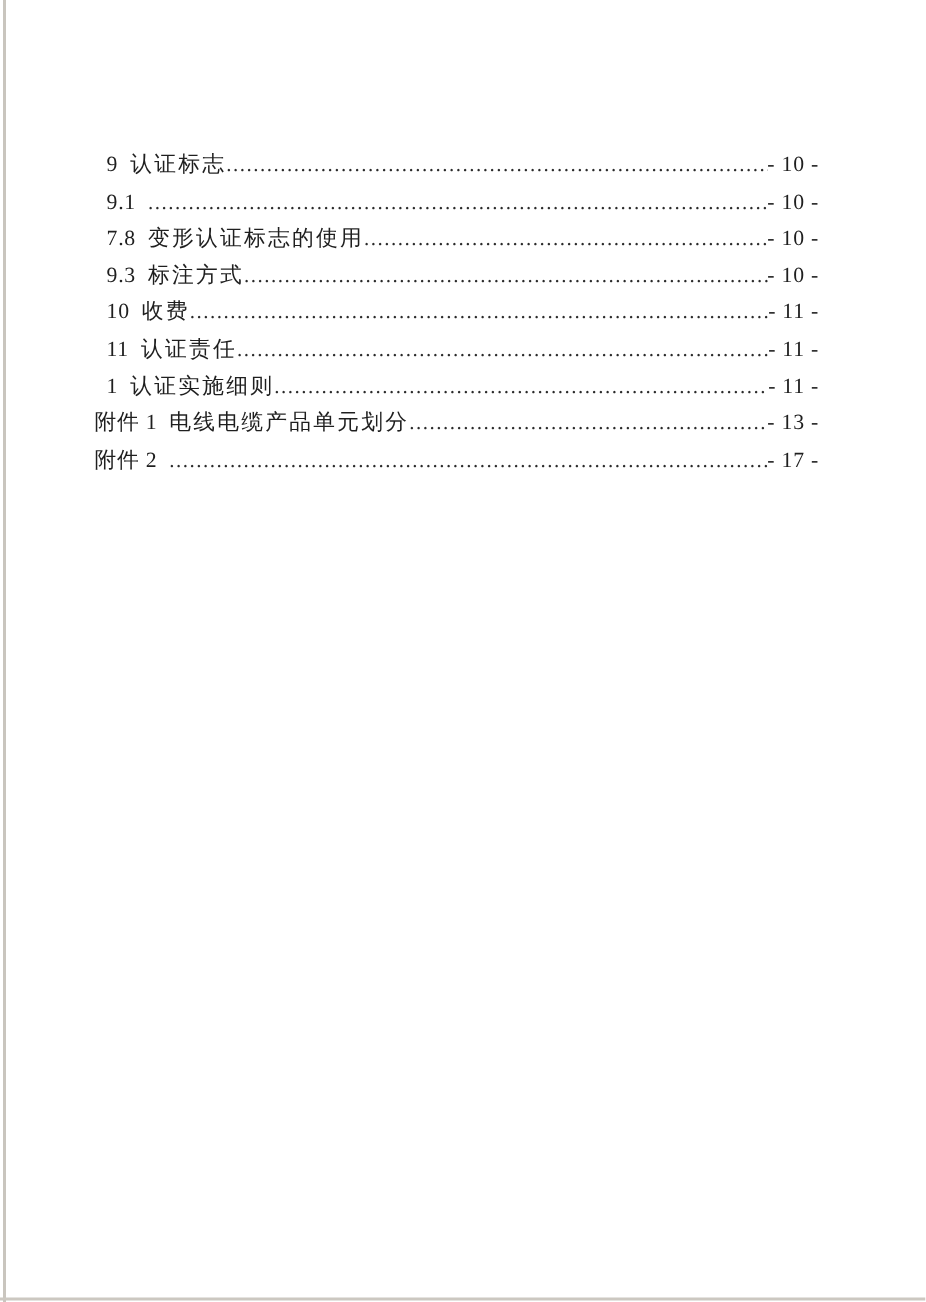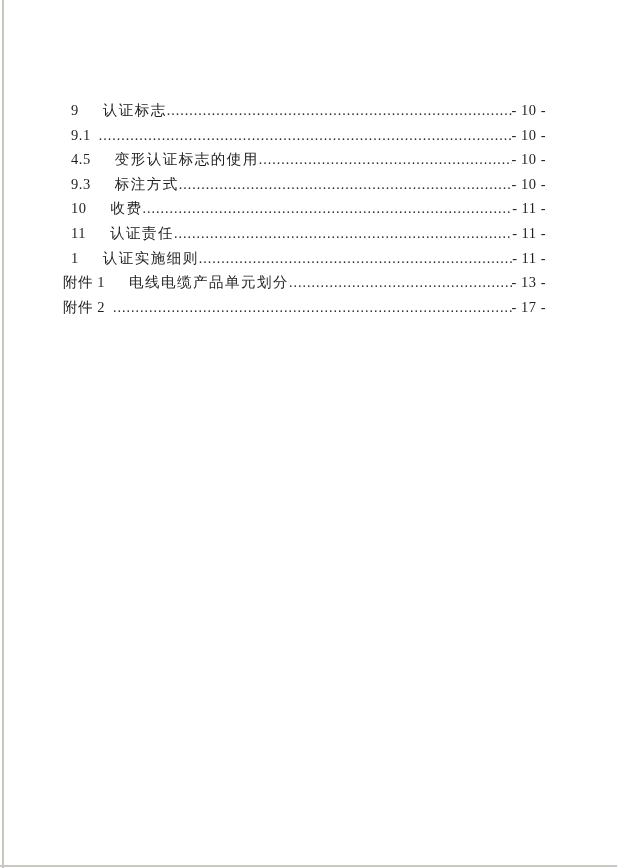--- a/index.html
+++ b/index.html
@@ -58,21 +58,20 @@
 
   .toc-num {
     flex: 0 0 auto;
     margin-right: 8px;
     letter-spacing: 0.5px;
   }
 
   .toc-title {
     flex: 0 0 auto;
     letter-spacing: 1.5px;
-    margin-left: 16px;
   }
 
   .dot-leader {
     flex: 1 1 auto;
     overflow: hidden;
     color: #2a2a2a;
     font-size: 14px;
     letter-spacing: 1px;
     min-width: 0;
   }
@@ -104,21 +103,21 @@
       <span class="toc-page">- 10 -</span>
     </div>
 
     <div class="toc-row indent">
       <span class="toc-num">9.1</span>
       <span class="dot-leader"></span>
       <span class="toc-page">- 10 -</span>
     </div>
 
     <div class="toc-row indent">
-      <span class="toc-num">4.5</span>
+      <span class="toc-num">7.8</span>
       <span class="toc-title">变形认证标志的使用</span>
       <span class="dot-leader"></span>
       <span class="toc-page">- 10 -</span>
     </div>
 
     <div class="toc-row indent">
       <span class="toc-num">9.3</span>
       <span class="toc-title">标注方式</span>
       <span class="dot-leader"></span>
       <span class="toc-page">- 10 -</span>

